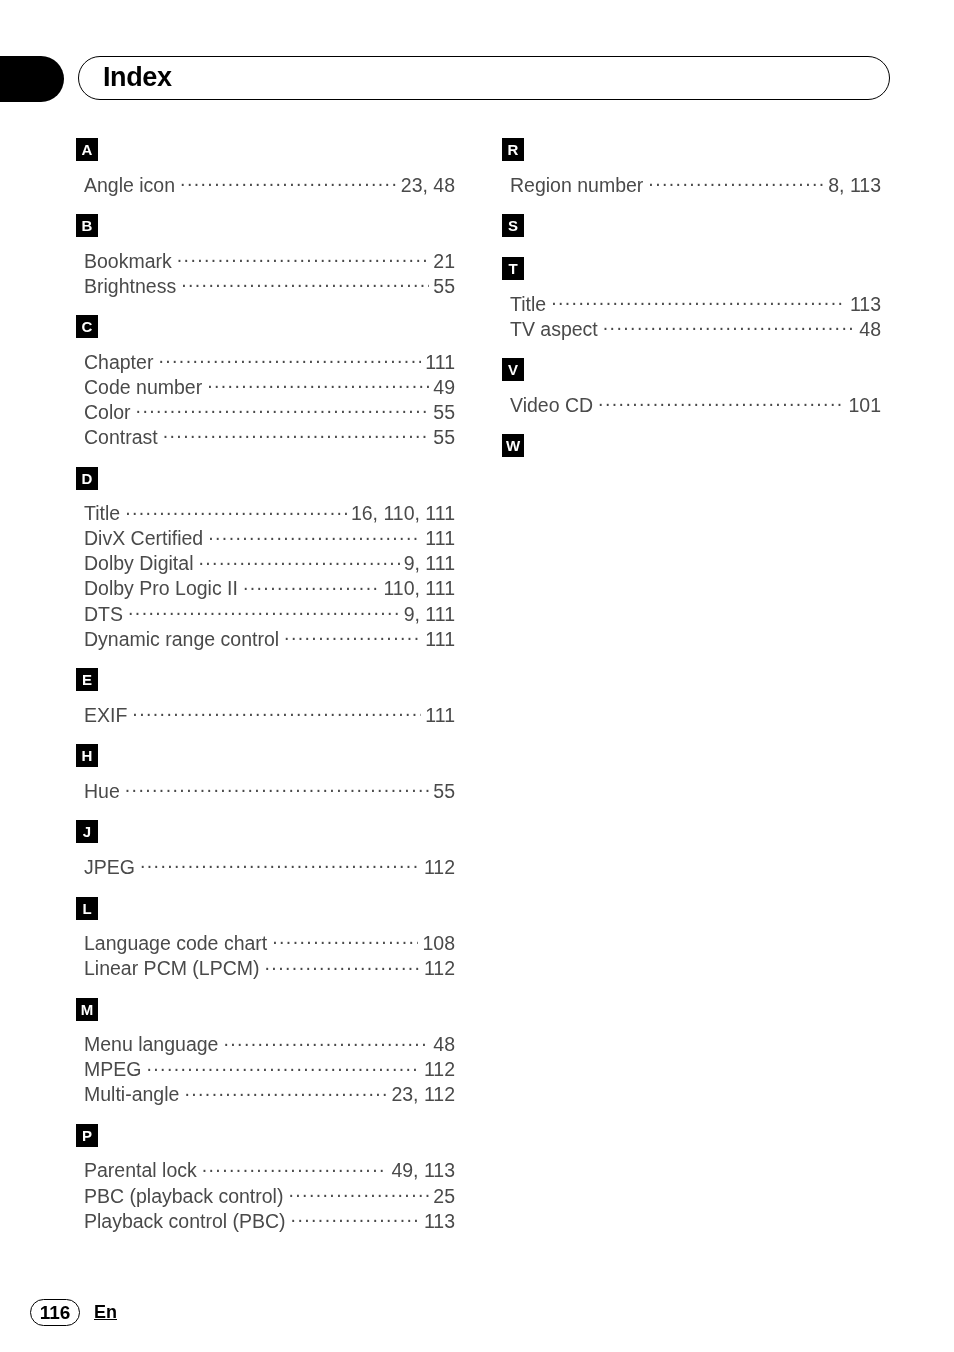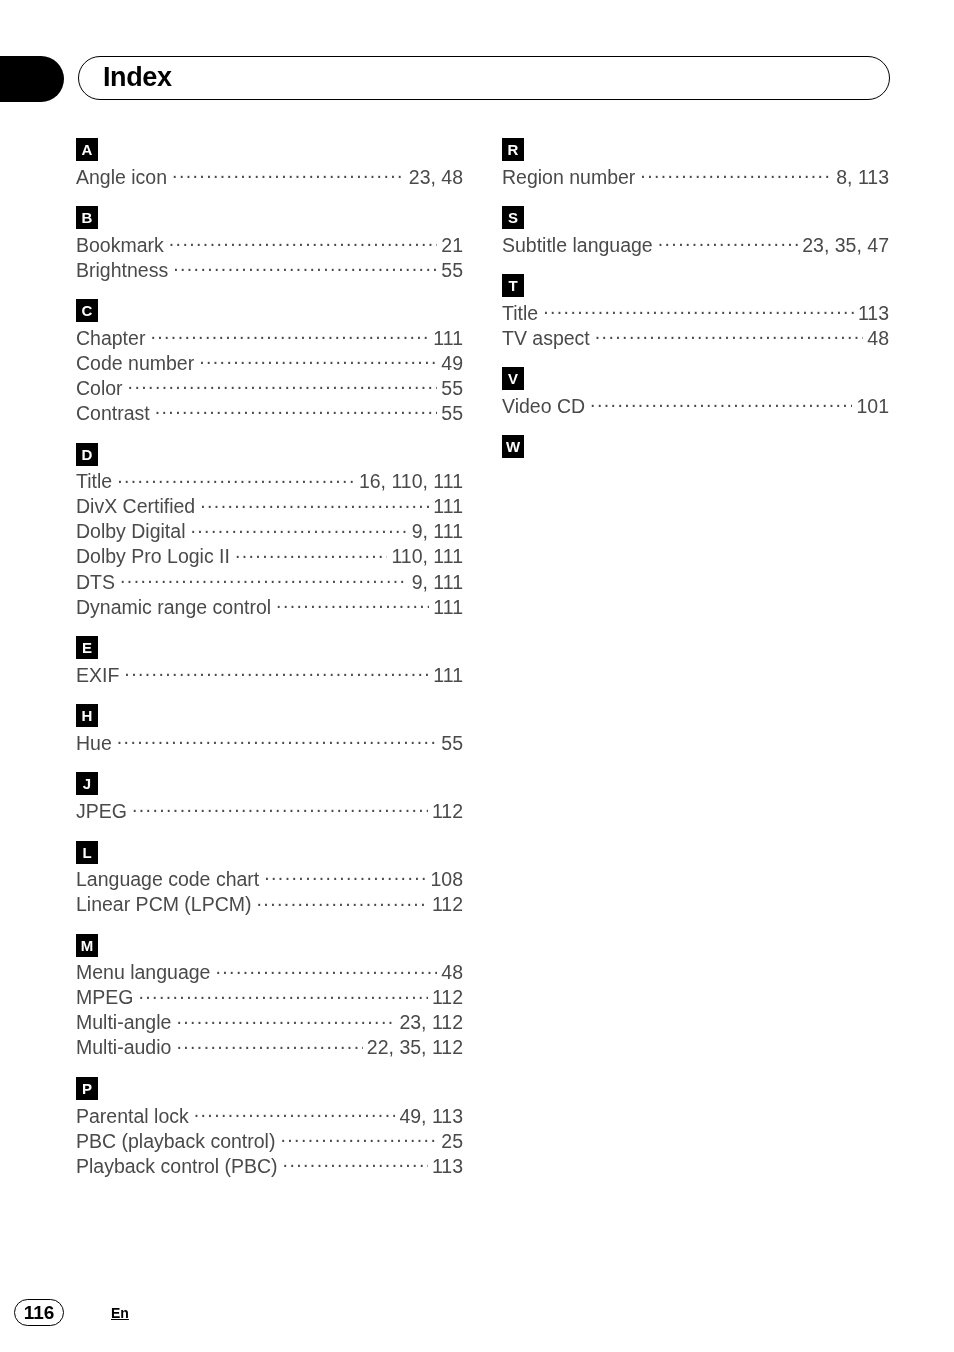--- a/index.html
+++ b/index.html
@@ -82,21 +82,21 @@
     font-size: 15px;
     font-weight: bold;
     line-height: 23px;
     text-align: center;
     padding: 0 3px;
     box-sizing: border-box;
     margin-bottom: 3px;
   }
 
   
-  .entry-list { margin: 0; padding: 0; }
+  .entry-list { margin: 8px; padding: 0; }
   .index-entry {
     display: flex;
     align-items: baseline;
     font-size: 19.5px;
     line-height: 24.6px;
     color: #4a4a4a;
     white-space: nowrap;
   }
   .entry-label { flex: 0 0 auto; }
   .entry-leader {
@@ -115,43 +115,42 @@
     position: absolute;
     left: 0;
     bottom: 0;
     white-space: nowrap;
   }
   .entry-pages { flex: 0 0 auto; padding-left: 3px; }
 
   
   .page-footer {
     position: absolute;
-    left: 14px;
+    left: 30px;
     bottom: 26px;
     display: flex;
     align-items: center;
-    gap: 12px;
   }
   .page-number {
     display: inline-block;
     min-width: 50px;
     height: 27px;
     line-height: 25px;
     text-align: center;
     border: 1.8px solid #000000;
     border-radius: 14px;
     font-size: 19px;
     font-weight: bold;
     color: #000000;
     box-sizing: border-box;
     padding: 0 6px;
   }
   .page-lang {
-    margin-left: 35px;
-    font-size: 14px;
+    margin-left: 14px;
+    font-size: 18px;
     font-weight: bold;
     color: #000000;
     text-decoration: underline;
   }
 </style>
 </head>
 <body>
 
 <div class="page-header">
   <div class="header-tab"></div>
@@ -277,25 +276,20 @@
           <div class="index-entry">
             <span class="entry-label">MPEG</span>
             <span class="entry-leader"></span>
             <span class="entry-pages">112</span>
           </div>
           <div class="index-entry">
             <span class="entry-label">Multi-angle</span>
             <span class="entry-leader"></span>
             <span class="entry-pages">23, 112</span>
           </div>
-          <div class="index-entry">
-            <span class="entry-label">Multi-audio</span>
-            <span class="entry-leader"></span>
-            <span class="entry-pages">22, 35, 112</span>
-          </div>
         </div></div>
       <div class="index-section"><span class="section-badge">P</span><div class="entry-list">
           <div class="index-entry">
             <span class="entry-label">Parental lock</span>
             <span class="entry-leader"></span>
             <span class="entry-pages">49, 113</span>
           </div>
           <div class="index-entry">
             <span class="entry-label">PBC (playback control)</span>
             <span class="entry-leader"></span>
@@ -309,27 +303,21 @@
         </div></div>
     </div>
   <div class="column column-right">
       <div class="index-section"><span class="section-badge">R</span><div class="entry-list">
           <div class="index-entry">
             <span class="entry-label">Region number</span>
             <span class="entry-leader"></span>
             <span class="entry-pages">8, 113</span>
           </div>
         </div></div>
-      <div class="index-section"><span class="section-badge">S</span><div class="entry-list">
-          <div class="index-entry">
-            <span class="entry-label">Subtitle language</span>
-            <span class="entry-leader"></span>
-            <span class="entry-pages">23, 35, 47</span>
-          </div>
-        </div></div>
+      <div class="index-section"><span class="section-badge">S</span></div>
       <div class="index-section"><span class="section-badge">T</span><div class="entry-list">
           <div class="index-entry">
             <span class="entry-label">Title</span>
             <span class="entry-leader"></span>
             <span class="entry-pages">113</span>
           </div>
           <div class="index-entry">
             <span class="entry-label">TV aspect</span>
             <span class="entry-leader"></span>
             <span class="entry-pages">48</span>

